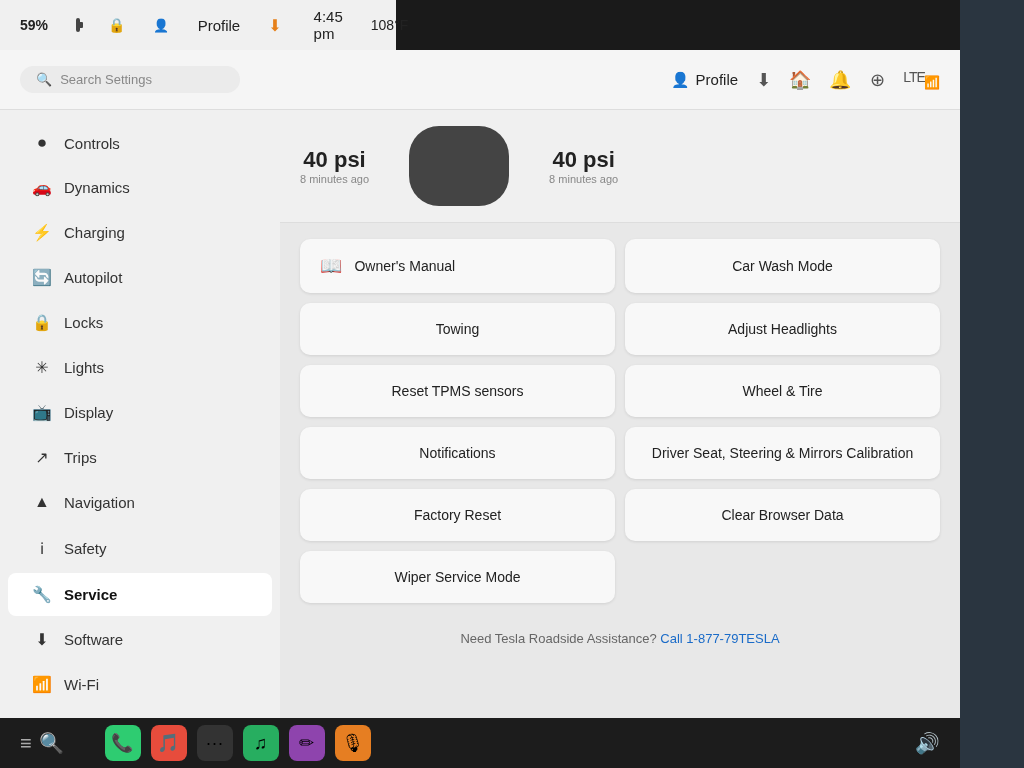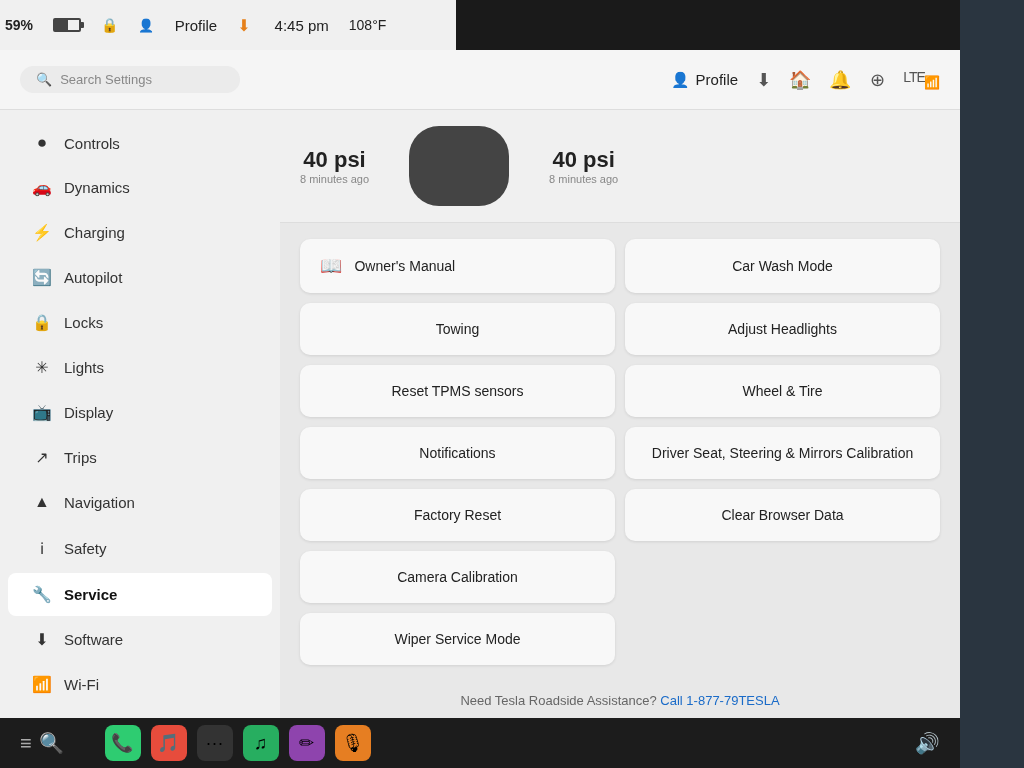--- a/index.html
+++ b/index.html
@@ -10,27 +10,27 @@
       font-family: -apple-system, BlinkMacSystemFont, 'Segoe UI', sans-serif;
       overflow: hidden;
       position: relative;
     }
 
     
     .status-bar {
       position: absolute;
       top: 0;
       left: 0;
-      width: 456px;
+      width: 396px;
       height: 50px;
       background: #f0f0f0;
       display: flex;
       align-items: center;
-      padding: 0 5px;
-      gap: 20px;
+      padding: 0 20px;
+      gap: 28px;
       z-index: 10;
     }
     .battery-pct { font-size: 14px; font-weight: 600; color: #222; }
     .battery-icon {
       width: 28px; height: 14px;
       border: 2px solid #444;
       border-radius: 2px;
       position: relative;
       display: flex;
       align-items: center;
@@ -373,21 +373,20 @@
         </button>
         <button class="grid-btn">Car Wash Mode</button>
         <button class="grid-btn">Towing</button>
         <button class="grid-btn">Adjust Headlights</button>
         <button class="grid-btn">Reset TPMS sensors</button>
         <button class="grid-btn">Wheel &amp; Tire</button>
         <button class="grid-btn">Notifications</button>
         <button class="grid-btn">Driver Seat, Steering &amp; Mirrors Calibration</button>
         <button class="grid-btn">Factory Reset</button>
         <button class="grid-btn">Clear Browser Data</button>
-        <button class="grid-btn">Camera Calibration</button>
         <button class="grid-btn" style="grid-column: 1 / 2;">Wiper Service Mode</button>
       </div>
 
     <div class="roadside-bar">
       <span>Need Tesla Roadside Assistance?</span>
       <a href="#">Call 1-877-79TESLA</a>
     </div>
 
   </div>
 

